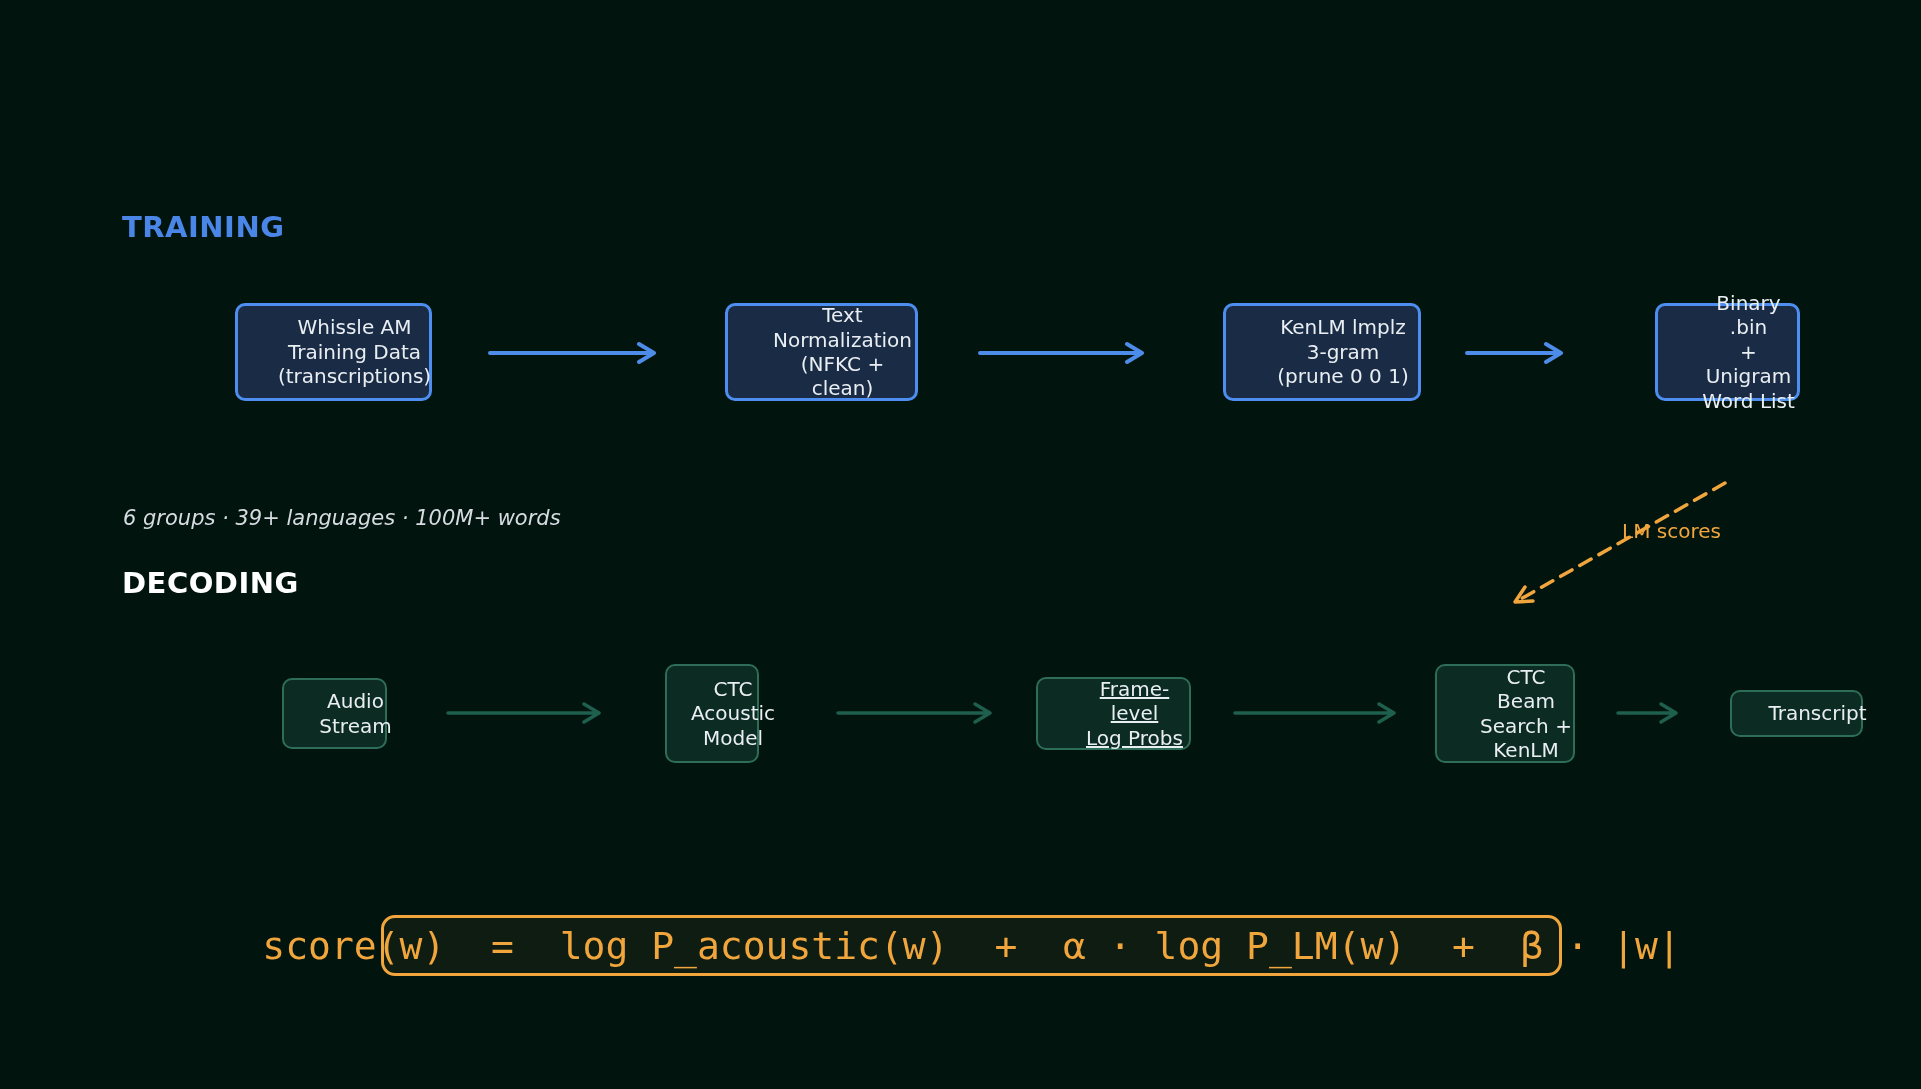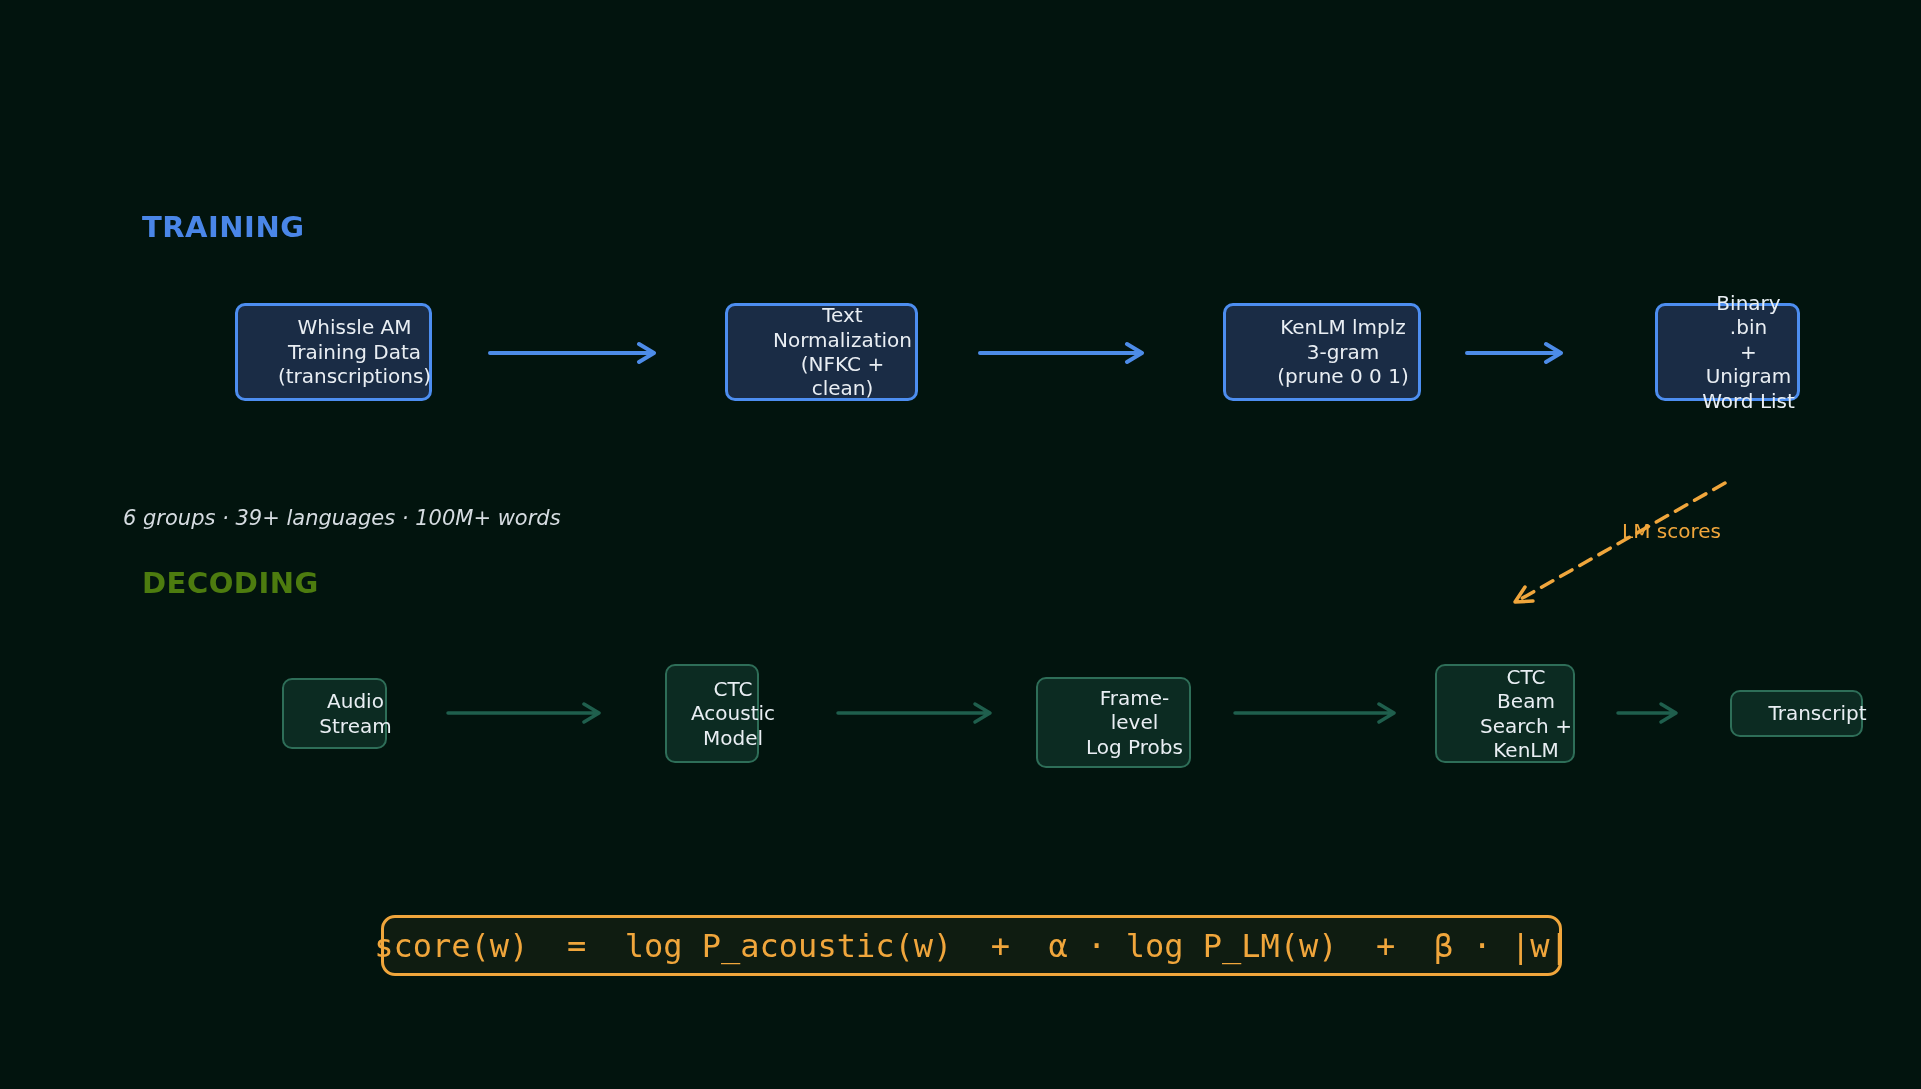--- a/index.html
+++ b/index.html
@@ -21,24 +21,23 @@
     font-size: 42px;
     font-weight: bold;
     letter-spacing: 0.5px;
   }
 
   .section-label {
     left: 122px;
     font-size: 29px;
     font-weight: bold;
     letter-spacing: 0.5px;
-    margin-left: 20px;
   }
   #training-label { top: 210px; color: #4a86e8; }
-  #decoding-label { top: 566px; color: #4d7c0f; }
+  #decoding-label { top: 566px; color: #ffffff; }
 
   #stats-note {
     left: 123px; top: 506px;
     color: #d6dce1;
     font-style: italic;
     font-size: 21px;
   }
 
   .node {
     display: flex;
@@ -63,21 +62,21 @@
 
   
   #t-box-0 { left: 235px;  top: 303px; width: 197px; height: 98px; }
   #t-box-1 { left: 725px;  top: 303px; width: 193px; height: 98px; }
   #t-box-2 { left: 1223px; top: 303px; width: 198px; height: 98px; }
   #t-box-3 { left: 1655px; top: 303px; width: 145px; height: 98px; }
 
   
   #d-box-0 { left: 282px;  top: 678px; width: 105px; height: 71px; }
   #d-box-1 { left: 665px;  top: 664px; width: 94px; height: 99px; }
-  #d-box-2 { left: 1036px; top: 677px; width: 155px; height: 91px; }
+  #d-box-2 { left: 1036px; top: 677px; width: 155px; height: 73px; text-decoration: underline; }
   #d-box-3 { left: 1435px; top: 664px; width: 140px; height: 99px; }
   #d-box-4 { left: 1730px; top: 690px; width: 133px; height: 47px; }
 
   #lm-scores-label {
     left: 1622px; top: 519px;
     color: #f0a63c;
     font-size: 20px;
   }
 
   #formula-box {
@@ -85,21 +84,21 @@
     width: 1181px; height: 61px;
     border: 3px solid #f0a63c;
     border-radius: 14px;
     background: rgba(240, 166, 60, 0.06);
     display: flex;
     align-items: center;
     justify-content: center;
   }
   #formula-text {
     font-family: "DejaVu Sans Mono", "Liberation Mono", monospace;
-    font-size: 32px;
+    font-size: 38px;
     color: #f0a63c;
     white-space: pre;
   }
 
   #arrow-layer { top: 0; left: 0; pointer-events: none; }
 </style>
 </head>
 <body>
 
 <div id="canvas">

